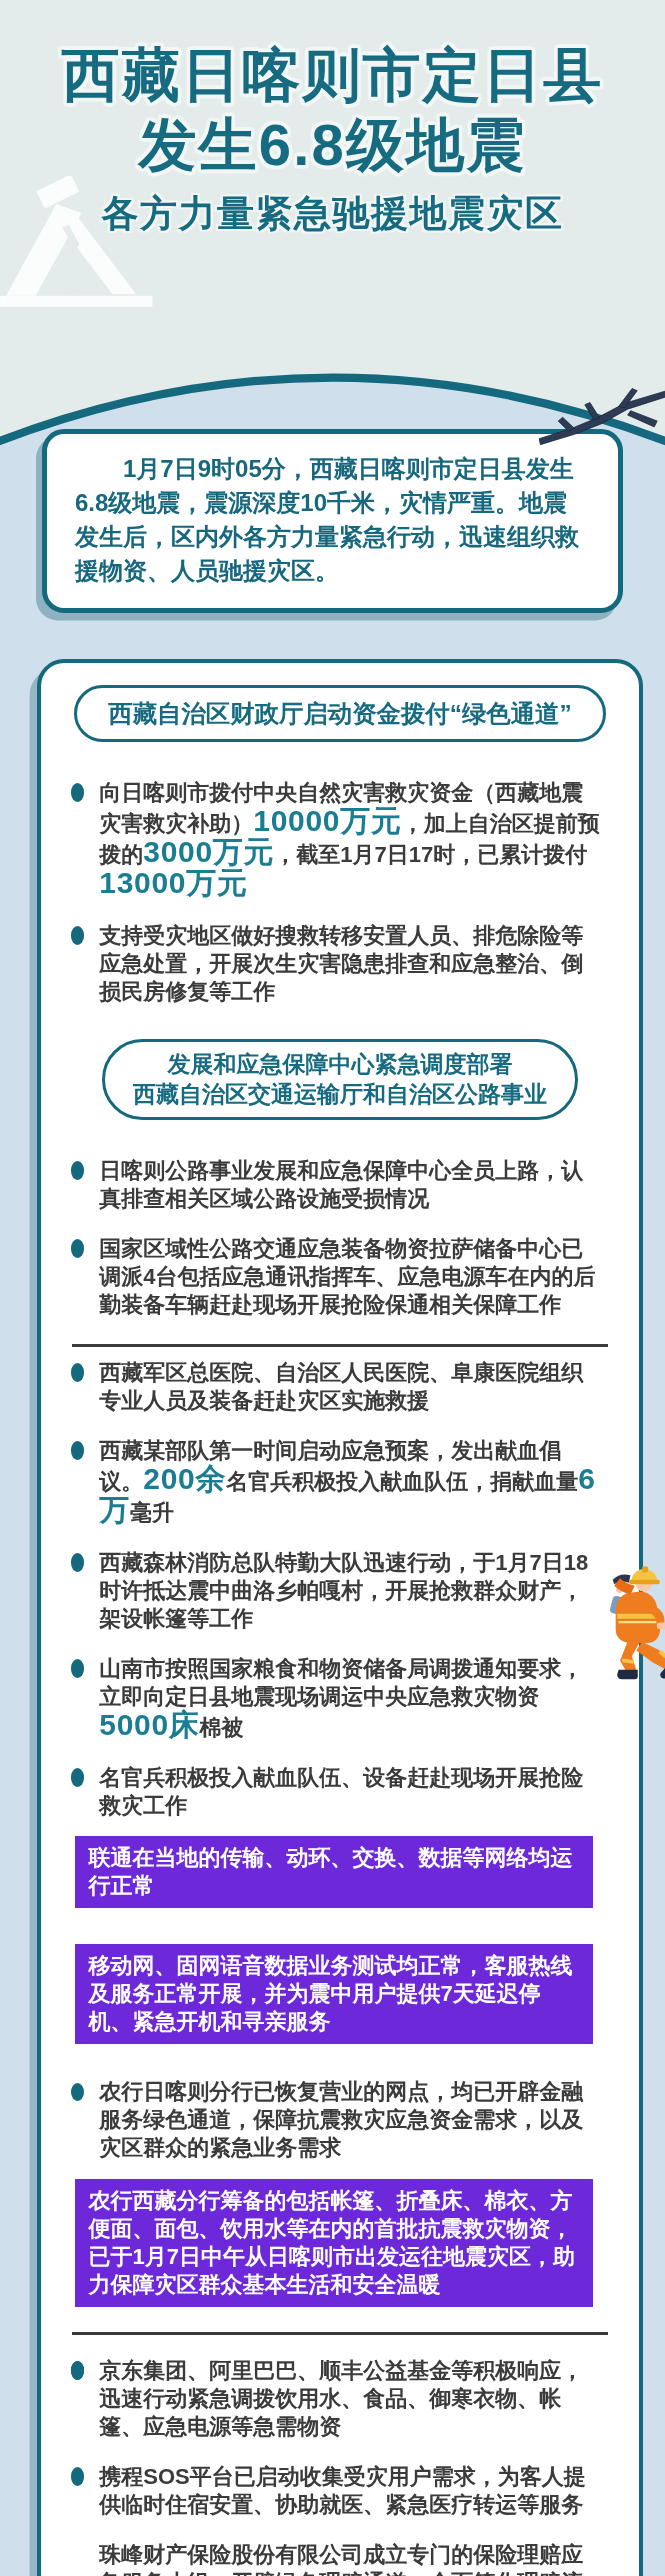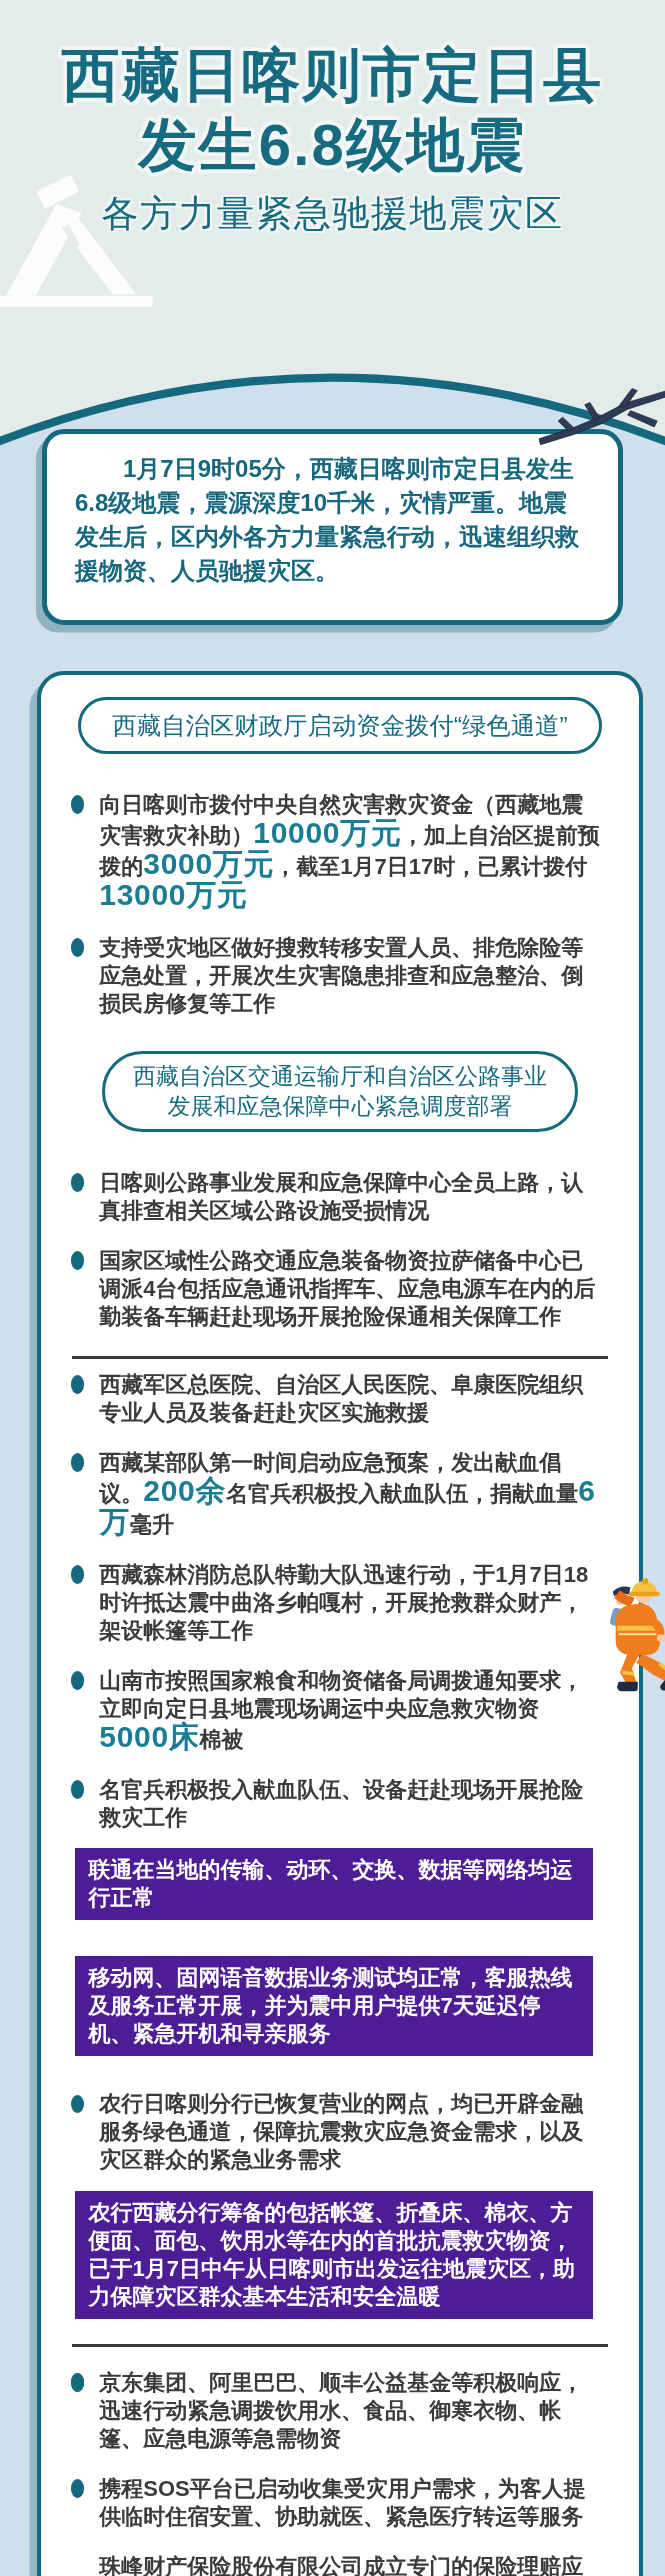--- a/index.html
+++ b/index.html
@@ -7,43 +7,43 @@
   .page{position:relative;width:665px;overflow:hidden;background:#cfe0ec;}
   .hero-bg{position:absolute;top:0;left:0;width:665px;height:453px;background:#e3ecea;z-index:0;}
   .arc-wrap{position:absolute;top:298px;left:0;width:665px;height:157px;z-index:1;}
   .house-wrap{position:absolute;top:176px;left:0;z-index:2;}
   .crack-wrap{position:absolute;top:387px;right:-4.4px;z-index:6;}
   .content{position:relative;z-index:4;}
 
   .title{margin:0;padding-top:40px;text-align:center;font-weight:800;font-size:58px;line-height:70px;color:#176b80;letter-spacing:2.2px;
     text-shadow:-3px -3px 0 #f2f7f6,3px -3px 0 #f2f7f6,-3px 3px 0 #f2f7f6,3px 3px 0 #f2f7f6,0 -3.7px 0 #f2f7f6,0 3.7px 0 #f2f7f6,-3.7px 0 0 #f2f7f6,3.7px 0 0 #f2f7f6;}
   .title.l2{padding-top:0;}
-  .subtitle{margin:12px 0 0;text-align:center;font-weight:400;font-size:37px;line-height:43px;color:#176b80;letter-spacing:1.5px;
+  .subtitle{margin:12px 0 0;text-align:center;font-weight:700;font-size:37px;line-height:43px;color:#176b80;letter-spacing:1.5px;
     text-shadow:-2.2px -2.2px 0 #f2f7f6,2.2px -2.2px 0 #f2f7f6,-2.2px 2.2px 0 #f2f7f6,2.2px 2.2px 0 #f2f7f6;}
 
   .intro-box{margin:194px 42px 0;background:#ffffff;border:5.2px solid #15697e;border-radius:22px;
-    padding:18px 28px 32px;box-shadow:-6px 7.4px 0 rgba(19,92,108,0.35);
+    padding:18px 28px 20px;box-shadow:-6px 7.4px 0 rgba(19,92,108,0.35);
     font-size:24px;font-weight:700;color:#17687e;line-height:34px;text-indent:2em;}
 
   .main-panel{position:relative;margin:46px 22px 0 37px;background:#ffffff;border:4.4px solid #15697e;border-radius:27px;
     padding:22px 16.3px 28px;box-shadow:-7.4px 9px 0 rgba(19,92,108,0.30);}
 
   .pill{width:fit-content;max-width:473px;margin:0 auto;background:#fff;border:3.7px solid #15697e;border-radius:44px;
-    padding:9px 31px;color:#176b80;font-weight:400;font-size:24.4px;line-height:33px;text-align:center;}
+    padding:9px 31px;color:#176b80;font-weight:700;font-size:24.4px;line-height:33px;text-align:center;}
   .pill.two-line{font-size:23px;line-height:30px;padding:7.4px 28px;}
   .section{margin:0;}
   .section + .section{margin-top:33px;}
 
   .bullet{position:relative;margin:22px 19px 0 12px;padding-left:30px;font-size:22px;line-height:28px;font-weight:700;color:#3b3b3b;}
   .items > .bullet:first-child{margin-top:37px;}
   .no-pill > .bullet:first-child{margin-top:0;}
   .dot{position:absolute;left:1.5px;top:4.4px;width:13.3px;height:18.5px;background:#15697e;border-radius:50%;}
   .hl{color:#1a7d94;font-size:30px;line-height:28px;font-weight:800;letter-spacing:0.7px;}
 
-  .callout{margin:16.3px 30px 0 18px;background:#4c1d95;padding:8.1px 13.3px;}
+  .callout{margin:16.3px 30px 0 18px;background:#6d28d9;padding:8.1px 13.3px;}
   .callout .ctxt{margin:0;color:#ffffff;font-size:22px;line-height:28px;font-weight:700;}
   .callout + .bullet{margin-top:34px;}
   .callout + .callout{margin-top:36px;}
 
   .divider{border:none;border-top:3px solid #3a3a3a;margin:25px 15px 12px;}
 
   .firefighter-wrap{position:absolute;top:896px;right:-40px;width:81px;z-index:7;}
 </style>
 </head>
 <body>
@@ -96,22 +96,22 @@
       <div class="section">
         <div class="pill">西藏自治区财政厅启动资金拨付“绿色通道”</div>
         <div class="items">
             <div class="bullet"><span class="dot"></span><span><span>向日喀则市拨付中央自然灾害救灾资金（西藏地震灾害救灾补助）</span><span class="hl">10000万元</span><span>，加上自治区提前预拨的</span><span class="hl">3000万元</span><span>，截至1月7日17时，已累计拨付</span><span class="hl">13000万元</span></span></div>
             <div class="bullet"><span class="dot"></span><span><span>支持受灾地区做好搜救转移安置人员、排危除险等应急处置，开展次生灾害隐患排查和应急整治、倒损民房修复等工作</span></span></div>
           </div>
       </div>
 
       <div class="section">
         <div class="pill two-line">
+          <div>发展和应急保障中心紧急调度部署</div>
           <div>西藏自治区交通运输厅和自治区公路事业</div>
-          <div>发展和应急保障中心紧急调度部署</div>
         </div>
         <div class="items">
             <div class="bullet"><span class="dot"></span><span><span>日喀则公路事业发展和应急保障中心全员上路，认真排查相关区域公路设施受损情况</span></span></div>
             <div class="bullet"><span class="dot"></span><span><span>国家区域性公路交通应急装备物资拉萨储备中心已调派4台包括应急通讯指挥车、应急电源车在内的后勤装备车辆赶赴现场开展抢险保通相关保障工作</span></span></div>
           </div>
       </div>
 
       <hr class="divider">
 
       <div class="section">

